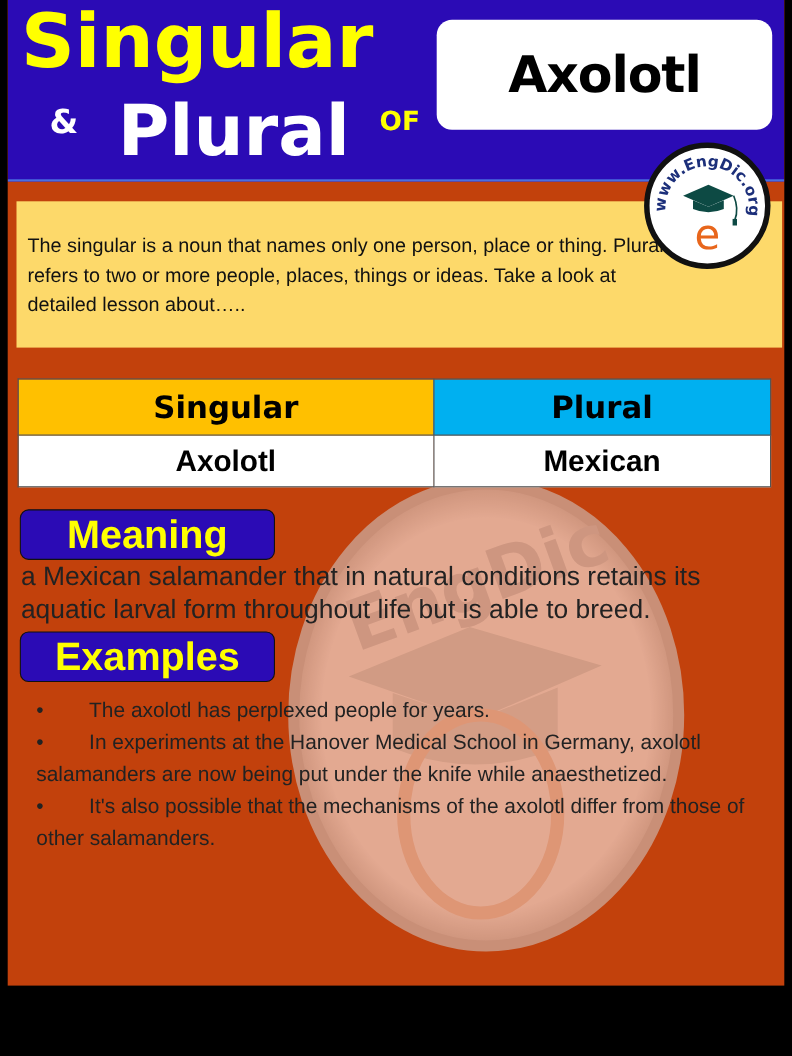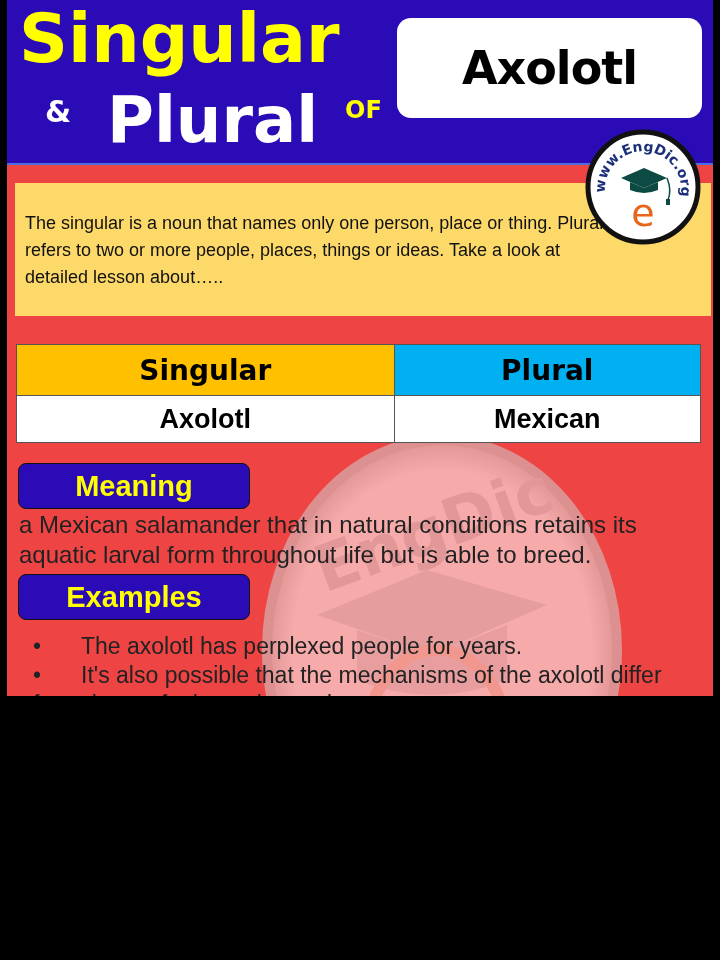--- a/index.html
+++ b/index.html
@@ -1,37 +1,37 @@
 <!DOCTYPE html>
 <html><head>
 <meta charset="utf-8">
 <style>
   html, body { margin:0; padding:0; }
   body { width:720px; height:960px; background:#000; position:relative; overflow:hidden; font-family:"Liberation Sans", sans-serif; }
-  .page { position:absolute; left:7px; top:0; width:706px; height:696px; background:#ef4444; overflow:hidden; }
+  .page { position:absolute; left:7px; top:0; width:706px; height:896px; background:#c2410c; overflow:hidden; }
   .header { position:absolute; left:0; top:0; width:706px; height:163px; background:#2b0bb5; border-bottom:2px solid #4a6fe0; }
   .title-singular { position:absolute; left:12px; top:-6px; font-family:"DejaVu Sans", sans-serif; font-weight:bold; font-size:68px; color:#ffff00; letter-spacing:0px; line-height:90px; }
   .title-amp { position:absolute; left:38px; top:92px; font-family:"DejaVu Sans", sans-serif; font-weight:bold; font-size:30px; color:#fff; line-height:40px; }
   .title-plural { position:absolute; left:100px; top:80px; font-family:"DejaVu Sans", sans-serif; font-weight:bold; font-size:64px; color:#fff; line-height:80px; }
   .title-of { position:absolute; left:338px; top:96px; font-family:"DejaVu Sans", sans-serif; font-weight:bold; font-size:24px; color:#ffff00; }
   .word-box { position:absolute; left:390px; top:18px; width:305px; height:100px; background:#fff; border-radius:14px; display:flex; align-items:center; justify-content:center; }
   .word-box span { font-family:"DejaVu Sans", sans-serif; font-weight:900; font-size:46px; color:#000; letter-spacing:-1px; }
   .intro { position:absolute; left:8px; top:183px; width:696px; height:133px; background:#fdd96a; }
   .intro p { margin:0; position:absolute; left:10px; top:27px; width:600px; font-family:"Liberation Sans", sans-serif; font-size:18px; line-height:27px; color:#111; }
   .logo { position:absolute; left:577px; top:128px; width:118px; height:118px; }
   .table { position:absolute; left:9px; top:344px; width:685px; border-collapse:collapse; }
   .table td { border:1px solid #555; text-align:center; }
   .th-sing { background:#ffc000; height:48px; font-family:"DejaVu Sans", sans-serif; font-weight:bold; font-size:28px; color:#000; }
   .th-plur { background:#00b0f0; height:48px; font-family:"DejaVu Sans", sans-serif; font-weight:bold; font-size:28px; color:#000; }
   .td-val { height:44px; font-family:"Liberation Sans", sans-serif; font-weight:bold; font-size:27px; color:#000; background:#fff; }
   .watermark { position:absolute; left:250px; top:430px; width:370px; height:440px; opacity:0.55; }
   .section-tag { position:absolute; left:11px; width:230px; height:44px; background:#2b0bb5; border:1px solid #111; border-radius:8px; display:flex; align-items:center; justify-content:center; }
-  .section-tag span { font-family:"Liberation Sans", sans-serif; font-weight:bold; font-size:29px; color:#ffff00; }
+  .section-tag span { font-family:"Liberation Sans", sans-serif; font-weight:bold; font-size:36px; color:#ffff00; }
   .meaning-text { position:absolute; left:12px; top:510px; width:680px; font-size:24px; line-height:30px; color:#222; }
-  .examples { position:absolute; left:26px; top:632px; width:650px; font-size:23px; line-height:29px; color:#222; }
+  .examples { position:absolute; left:26px; top:632px; width:650px; font-size:19px; line-height:29px; color:#222; }
   .examples .item { position:relative; }
   .examples .bullet { display:inline-block; width:48px; }
   .footer { position:absolute; left:2px; top:915px; width:700px; height:36px; background:#2b0bb5; border:1px solid #4a6fe0; display:flex; align-items:center; justify-content:center; }
   .footer span { font-family:"DejaVu Sans", sans-serif; font-weight:bold; font-size:25px; color:#ffff00; letter-spacing:3px; }
 </style>
 </head>
 <body>
 
 <div class="page">
 
@@ -100,20 +100,23 @@
 
   <div class="section-tag" style="top:574px;">
     <span>Examples</span>
   </div>
 
   <div class="examples">
     <div class="item">
       <span class="bullet">•</span><span>The axolotl has perplexed people for years.</span>
     </div>
     <div class="item">
+      <span class="bullet">•</span><span>In experiments at the Hanover Medical School in Germany, axolotl salamanders are now being put under the knife while anaesthetized.</span>
+    </div>
+    <div class="item">
       <span class="bullet">•</span><span>It's also possible that the mechanisms of the axolotl differ from those of other salamanders.</span>
     </div>
   </div>
 
   <div class="footer">
     <span>www.EngDic.org</span>
   </div>
 </div>
 
 </body></html>

